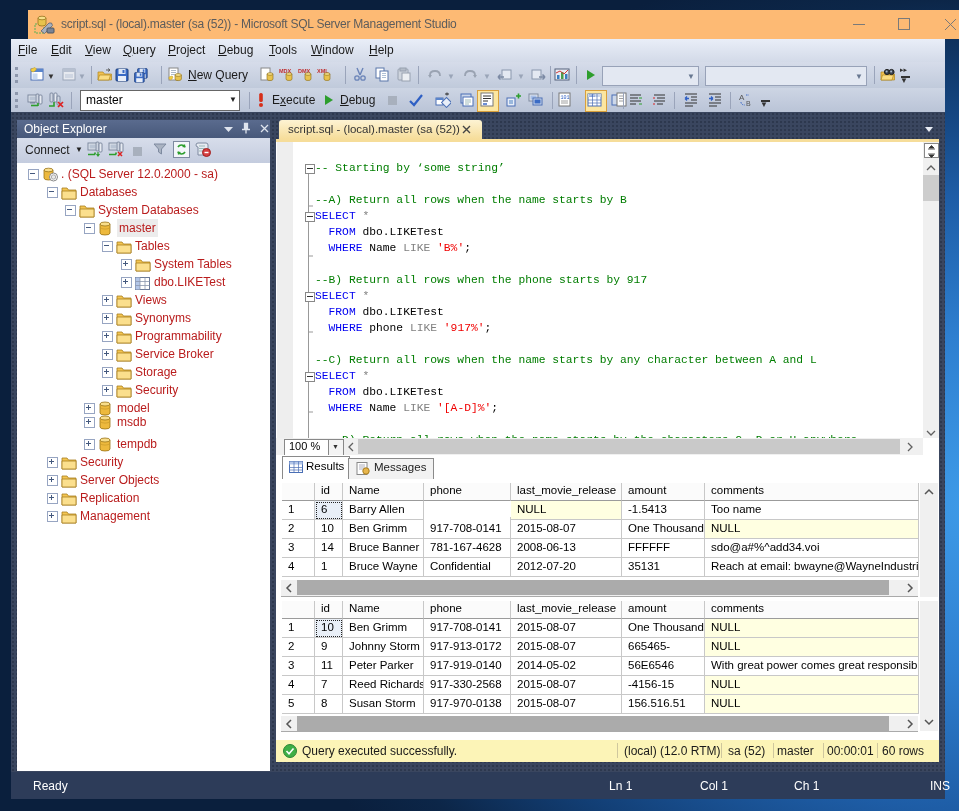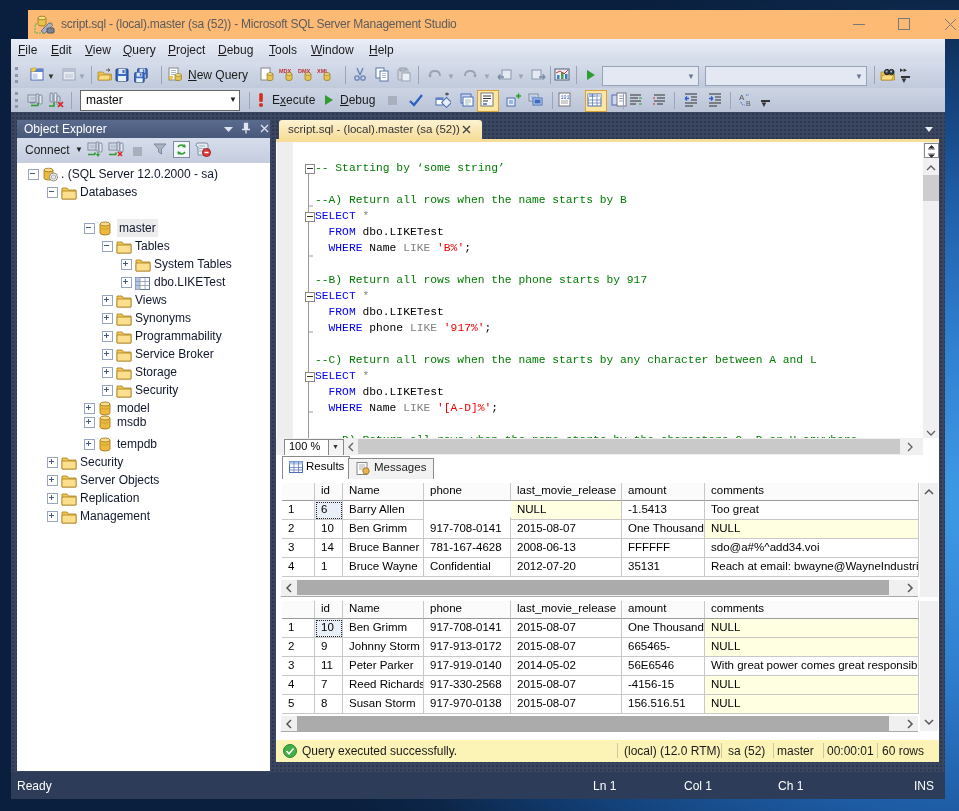--- a/index.html
+++ b/index.html
@@ -9,25 +9,25 @@
 .abs{position:absolute;}
 #titlebar{left:17px;top:0;width:934px;height:29px;background:#fdba74;}
 #title{left:33px;top:7px;font-size:12px;letter-spacing:-0.25px;color:#5c5c5c;white-space:nowrap;}
 #menubar{left:0;top:29px;width:934px;height:23px;background:linear-gradient(#e9eef8,#d3dae8);font-size:12px;color:#1b1b1b;}
 #menubar span.mi{position:absolute;top:4px;}
 #tb1{left:0;top:52px;width:934px;height:26px;background:linear-gradient(#d6dcea,#c0cadb);}
 #tb2{left:0;top:78px;width:934px;height:24px;background:linear-gradient(#cdd5e4,#bac4d7);border-bottom:1px solid #a9b4c9;}
 .tsep{position:absolute;width:1px;background:#9aa4ba;}
 #mdi{left:0;top:102px;width:934px;height:660px;background-color:#3a465f;background-image:radial-gradient(#2d384e 1px,transparent 1.2px);background-size:4px 4px;}
 #statusbar{left:0;top:762px;width:934px;height:27px;background:#2d3c59;color:#ffffff;font-size:12px;}
-#statusbar .st{position:absolute;top:7px;}
+#statusbar .st{position:absolute;top:7px;margin-left:16px;}
 #oe{left:6px;top:110px;width:253px;height:651px;}
 #oetitle{left:0;top:0;width:253px;height:18px;background:linear-gradient(#5a6b8e,#47587a);color:#fff;font-size:12px;}
 #oetools{left:0;top:18px;width:253px;height:25px;background:linear-gradient(#d7ddeb,#c4ccde);font-size:12px;color:#1b1b1b;}
-#oetree{left:0;top:43px;width:253px;height:608px;background:#fff;font-size:12px;color:#0f172a;}
+#oetree{left:0;top:43px;width:253px;height:608px;background:#fff;font-size:12px;color:#b91c1c;}
 .trow{position:absolute;height:18px;line-height:18px;white-space:nowrap;}
 #doc{left:265px;top:110px;width:713px;height:642px;}
 #tab1{left:3px;top:0;width:203px;height:19px;background:linear-gradient(#fdf3d3,#f6dd9a);border-radius:3px 3px 0 0;font-size:11.5px;color:#333;}
 #goldbar{left:0;top:19px;width:663px;height:3px;background:#f6dd9a;}
 #editor{left:0;top:22px;width:647px;height:296px;background:#fff;overflow:hidden;}
 #selmargin{left:1px;top:0;width:16px;height:296px;background:#eeeeee;}
 .cl{position:absolute;left:39px;font-family:"Liberation Mono",monospace;font-size:11.3px;line-height:16px;white-space:pre;color:#000;}
 .kw{color:#0000f0;}.cm{color:#007d00;}.gy{color:#808080;}.sr{color:#f00000;}
 .fold{position:absolute;left:29px;width:8px;height:8px;border:1px solid #888;background:#fff;}
 .fold i{position:absolute;left:1px;top:3px;width:6px;height:1px;background:#333;}
@@ -376,20 +376,30 @@
         <div class="trow" style="left:0;top:20px;width:253px">
           <span style="position:absolute;left:30px;top:4px;width:9px;height:9px;background:#fff;border:1px solid #97a5c2;display:inline-block">
             <i style="position:absolute;left:1px;top:3px;width:5px;height:1px;background:#44597e"></i>
           </span>
           <svg class="ico" style="left:44px;top:3px" width="16" height="14" viewBox="0 0 16 14">
             <path d="M1 2 l5 0 1.5 2 7.5 0 0 9 -14 0 z" fill="#f4c652" stroke="#a87d1e" stroke-width="0.8"></path>
             <path d="M1 5 l14 0 0 8 -14 0 z" fill="#fbdf8d" stroke="#a87d1e" stroke-width="0.8"></path>
           </svg>
           <span style="position:absolute;left:63px;top:0;">Databases</span>
         </div>
+        <div class="trow" style="left:0;top:38px;width:253px">
+          <span style="position:absolute;left:48px;top:4px;width:9px;height:9px;background:#fff;border:1px solid #97a5c2;display:inline-block">
+            <i style="position:absolute;left:1px;top:3px;width:5px;height:1px;background:#44597e"></i>
+          </span>
+          <svg class="ico" style="left:62px;top:3px" width="16" height="14" viewBox="0 0 16 14">
+            <path d="M1 2 l5 0 1.5 2 7.5 0 0 9 -14 0 z" fill="#f4c652" stroke="#a87d1e" stroke-width="0.8"></path>
+            <path d="M1 5 l14 0 0 8 -14 0 z" fill="#fbdf8d" stroke="#a87d1e" stroke-width="0.8"></path>
+          </svg>
+          <span style="position:absolute;left:81px;top:0;">System Databases</span>
+        </div>
         <div class="trow" style="left:0;top:56px;width:253px">
           <span style="position:absolute;left:67px;top:4px;width:9px;height:9px;background:#fff;border:1px solid #97a5c2;display:inline-block">
             <i style="position:absolute;left:1px;top:3px;width:5px;height:1px;background:#44597e"></i>
           </span>
           <svg class="ico" style="left:81px;top:2px" width="14" height="15" viewBox="0 0 14 15">
             <path d="M2 3 l0 9 q0 2 5 2 q5 0 5 -2 l0 -9 z" fill="#edb93d" stroke="#9a7317" stroke-width="0.8"></path>
             <ellipse cx="7" cy="3" rx="5" ry="2" fill="#f8dd8a" stroke="#9a7317" stroke-width="0.8"></ellipse>
             <path d="M2 6.5 q1.5 1.6 5 1.6 q3.5 0 5 -1.6" fill="none" stroke="#c89a28" stroke-width="0.7"></path>
           </svg>
           <span style="position:absolute;left:100px;top:0;background:#ececec;padding:0 2px;">master</span>
@@ -673,21 +683,21 @@
         <div class="gc gh" style="left:142px;top:0;width:87px">phone</div>
         <div class="gc gh" style="left:229px;top:0;width:111px">last_movie_release</div>
         <div class="gc gh" style="left:340px;top:0;width:83px">amount</div>
         <div class="gc gh" style="left:423px;top:0;width:214px">comments</div>
         <div class="gc" style="left:0px;top:18px;width:33px;">1</div>
         <div class="gc" style="left:33px;top:18px;width:28px;background:#e9eff7;outline:1px dotted #222;outline-offset:-2px;">6</div>
         <div class="gc" style="left:61px;top:18px;width:81px;">Barry Allen</div>
         <div class="gc" style="left:142px;top:18px;width:87px;margin-top:16px;">(697) 555-0142</div>
         <div class="gc ynull" style="left:229px;top:18px;width:111px;">NULL</div>
         <div class="gc" style="left:340px;top:18px;width:83px;">-1.5413</div>
-        <div class="gc" style="left:423px;top:18px;width:214px;">Too great</div>
+        <div class="gc" style="left:423px;top:18px;width:214px;">Too name</div>
         <div class="gc" style="left:0px;top:37px;width:33px;">2</div>
         <div class="gc" style="left:33px;top:37px;width:28px;">10</div>
         <div class="gc" style="left:61px;top:37px;width:81px;">Ben Grimm</div>
         <div class="gc" style="left:142px;top:37px;width:87px;">917-708-0141</div>
         <div class="gc" style="left:229px;top:37px;width:111px;">2015-08-07</div>
         <div class="gc" style="left:340px;top:37px;width:83px;">One Thousand</div>
         <div class="gc ynull" style="left:423px;top:37px;width:214px;">NULL</div>
         <div class="gc" style="left:0px;top:56px;width:33px;">3</div>
         <div class="gc" style="left:33px;top:56px;width:28px;">14</div>
         <div class="gc" style="left:61px;top:56px;width:81px;">Bruce Banner</div>

